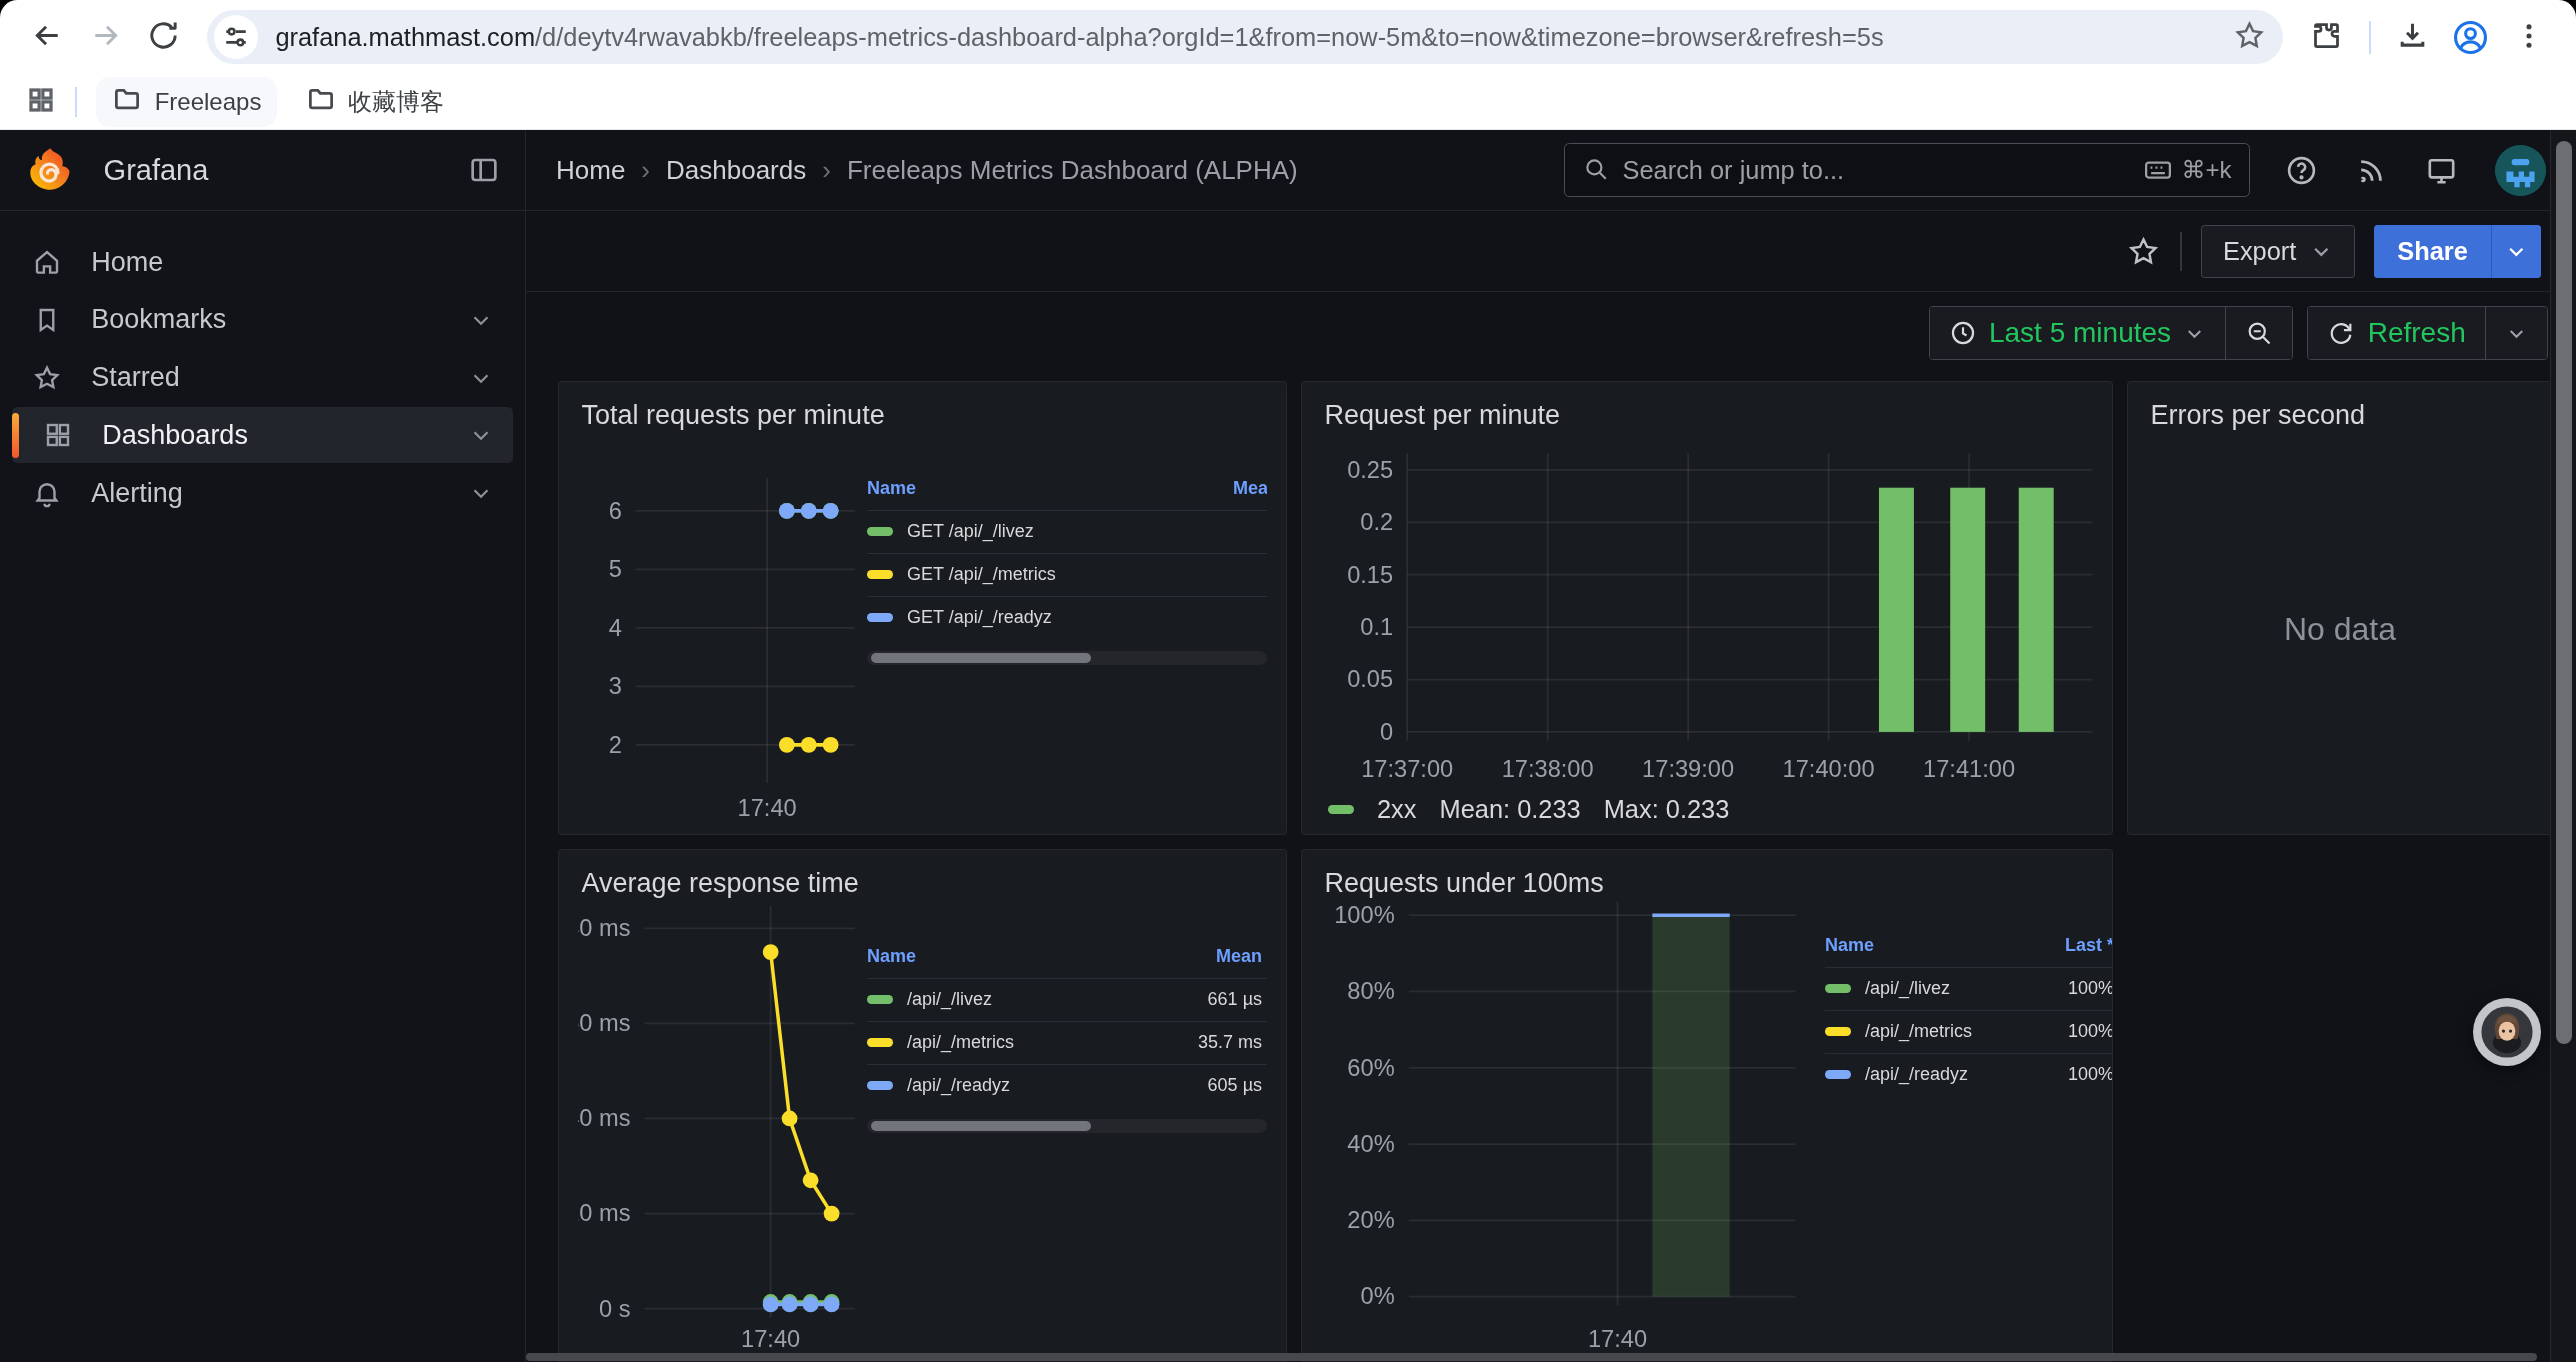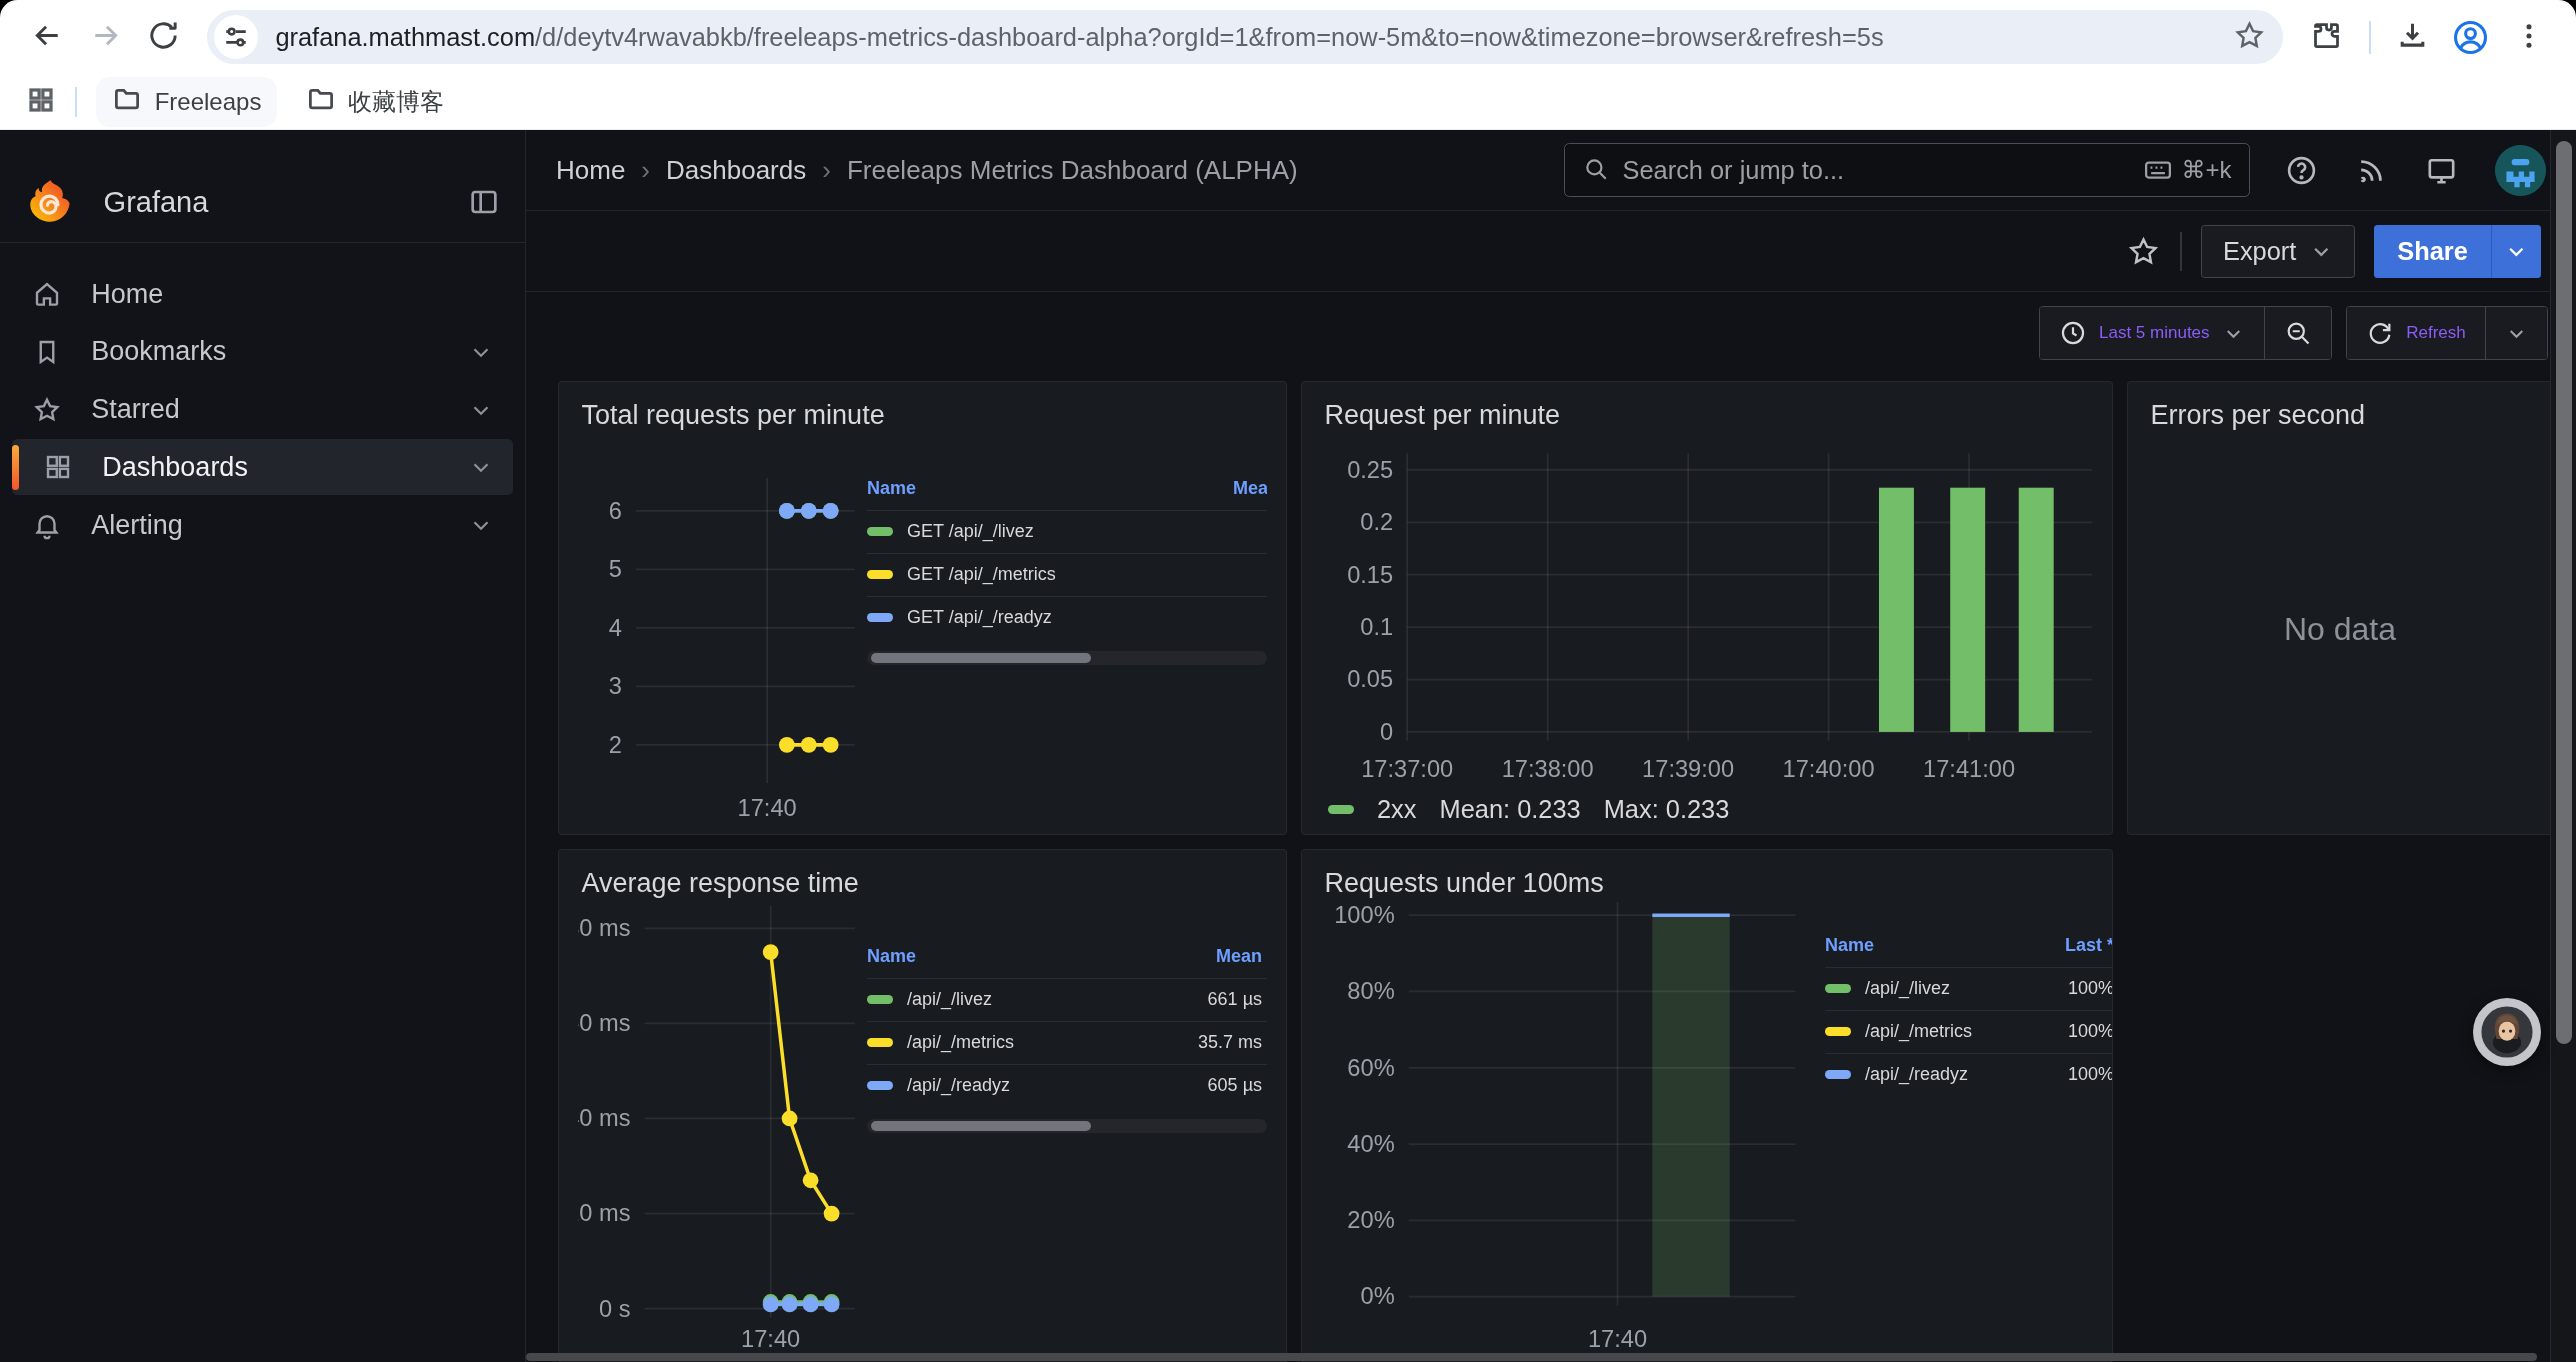--- a/index.html
+++ b/index.html
@@ -29,21 +29,21 @@
   .bm-chip { display:flex; align-items:center; gap:12.3px; padding:7px 16px; border-radius:14px;
              font-size:24px; color:#3c4043; cursor:pointer; }
   .bm-chip.hl { background:#f6f8fc; }
   .bm-sep { width:1.8px; height:30px; background:#c9ddf8; margin:0 7px; }
 
   
   .grafana { flex:1; display:flex; background:#111217; color:#d8d9da; min-height:0; position:relative; }
   .sidebar { width:526px; flex-shrink:0; background:#121318; border-right:0.9px solid rgba(204,204,220,0.10);
              display:flex; flex-direction:column; }
   .side-logo-row { height:81px; display:flex; align-items:center; padding:0 24.6px;
-                   border-bottom:0.9px solid rgba(204,204,220,0.10); flex-shrink:0;margin-top:32px; }
+                   border-bottom:0.9px solid rgba(204,204,220,0.10); flex-shrink:0; }
   .glogo { width:51px; height:51px; flex-shrink:0; }
   .brand { font-size:29px; color:#d8d9da; margin-left:28px; flex:1; }
   .menu { padding:23px 12.3px; display:flex; flex-direction:column; gap:1.8px; }
   .mi { height:56px; display:flex; align-items:center; gap:28px; padding:0 19px; border-radius:5.3px;
         font-size:27px; color:#c7c8cc; position:relative; cursor:pointer; }
   .mi .micon { width:32px; display:flex; justify-content:center; color:#9da0a8; }
   .mi.active { background:#23252c; color:#f1f2f4; }
   .mi.active::before { content:""; position:absolute; left:0; top:5.3px; bottom:5.3px; width:7px;
         border-radius:3.5px; background:linear-gradient(180deg,#f8ab3c,#f2572b); }
   .mi.active { padding-left:30px; }
@@ -76,21 +76,21 @@
   .share-group { display:flex; height:53px; border-radius:3.5px; overflow:hidden; }
   .share-main { background:#3d71d9; color:#ffffff; font-size:25.4px; font-weight:700; display:flex;
                 align-items:center; padding:0 23px; cursor:pointer; }
   .share-arrow { background:#3d71d9; border-left:0.9px solid #2c5cbb; display:flex; align-items:center;
                  padding:0 12.3px; color:#fff; cursor:pointer; }
 
   .dash { flex:1; min-height:0; overflow:hidden; padding:0 23px 0 32px; display:flex; flex-direction:column; }
   .controls { display:flex; justify-content:flex-end; align-items:center; margin:14px 5.3px 21px 0; gap:14px; }
   .ctl-group { display:flex; height:54px; border:0.9px solid #41444b; border-radius:3.5px; overflow:hidden; }
   .ctl-piece { display:flex; align-items:center; gap:12.3px; padding:0 19px; background:#191b20;
-               color:#8b5cf6; font-size:17px; cursor:pointer; }
+               color:#22c55e; font-size:28px; cursor:pointer; }
   .ctl-piece + .ctl-piece { border-left:0.9px solid #41444b; }
 
   .prow { display:flex; gap:14px; }
   .prow1 { height:454px; flex-shrink:0; }
   .prow2 { flex:1; margin-top:14px; min-height:0; }
   .panel { background:#181b1f; border:0.9px solid #26282e; border-radius:3.5px; display:flex;
            flex-direction:column; padding:12.3px 19px 8.8px 19px; min-width:0; overflow:hidden; }
   .p-title { font-size:27px; color:#d8d9da; font-weight:500; padding:5.3px 3.5px 3.5px 3.5px; flex-shrink:0; }
   .p-body { flex:1; display:flex; min-height:0; }
   svg.chart { flex-shrink:0; }

